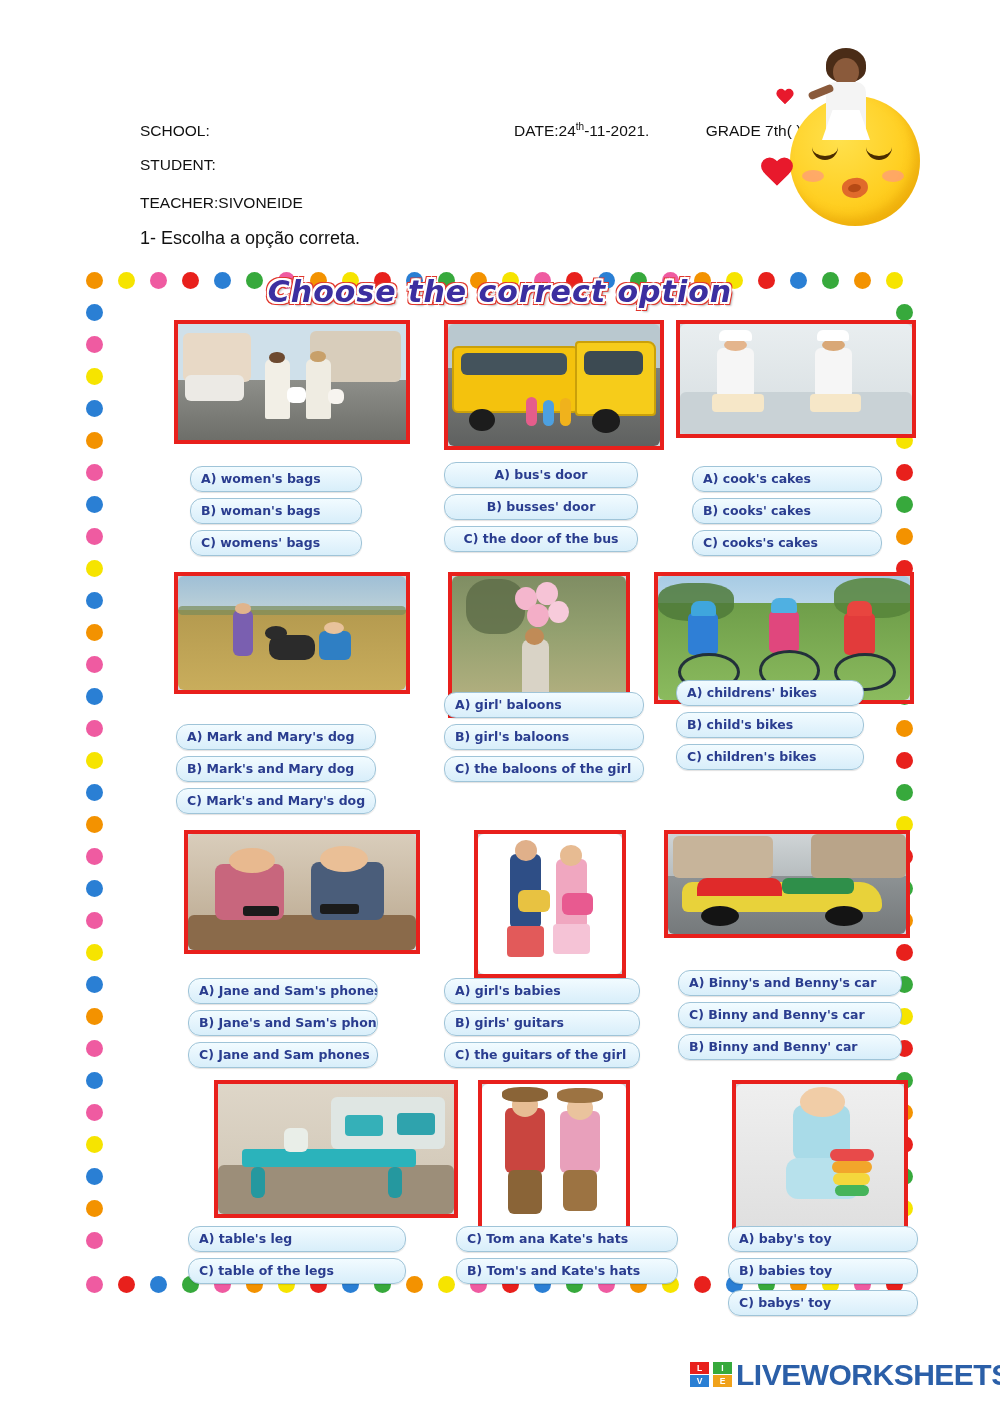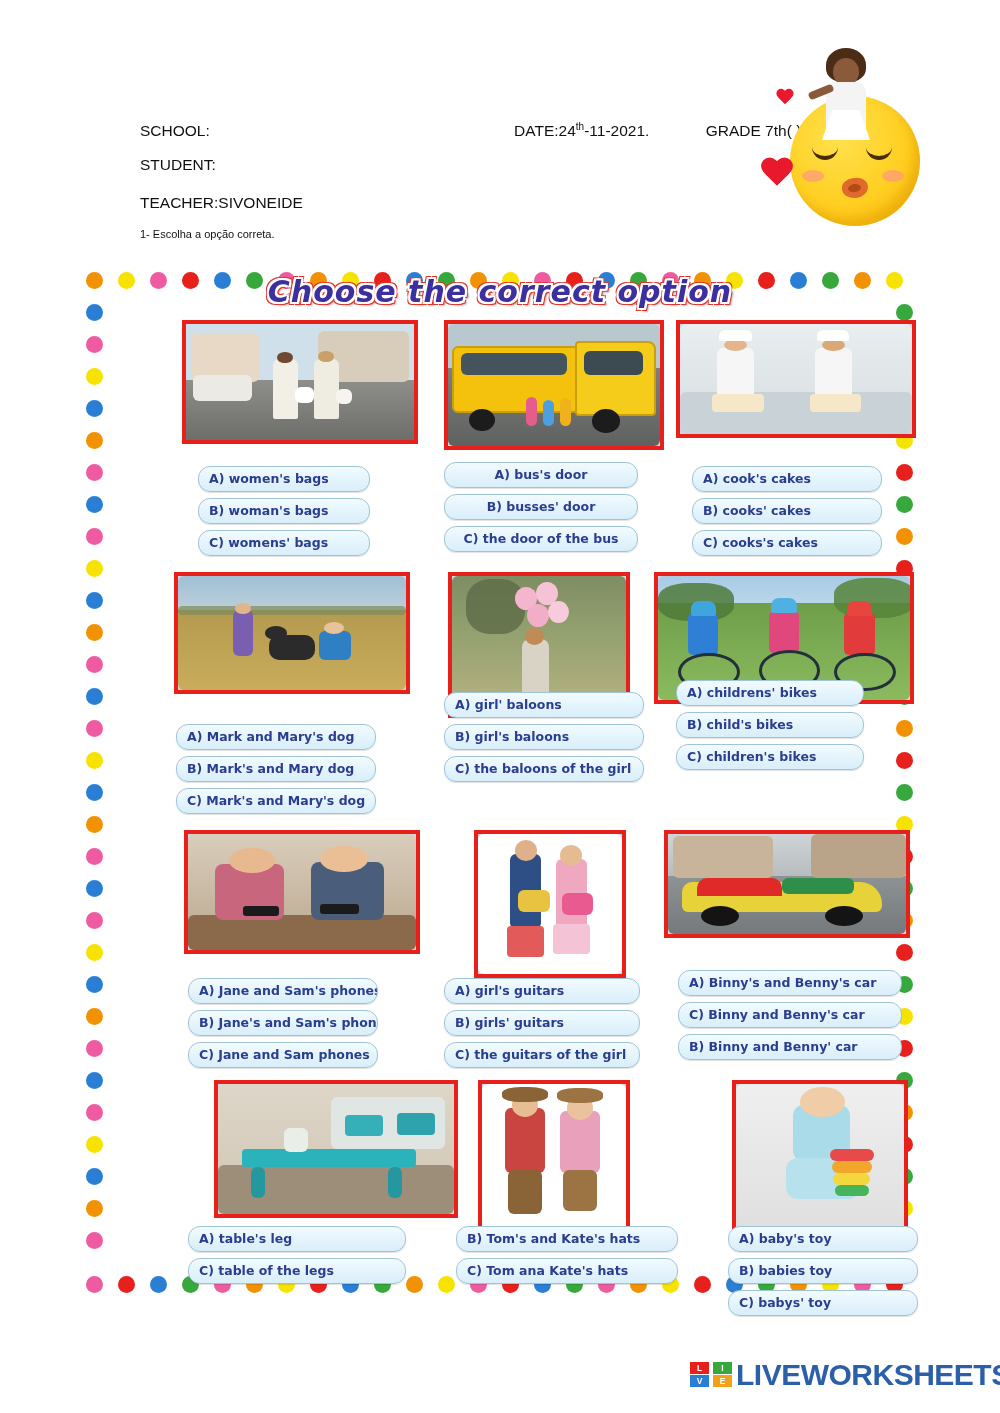--- a/index.html
+++ b/index.html
@@ -18,21 +18,21 @@
     font-size:15.5px;color:#111;
   }
   .hrow{height:38px;line-height:38px;white-space:nowrap;}
   .hrow .seg{display:inline-block;}
   .seg-date{margin-left:300px;}
   .seg-grade{margin-left:52px;}
   sup{font-size:10px;vertical-align:super;}
 
   .instruction{
     position:absolute;left:140px;top:228px;
-    font-size:11px;color:#111;
+    font-size:18px;color:#111;
   }
 
   
   .emoji-wrap{position:absolute;left:756px;top:48px;width:200px;height:185px;}
   .emoji-face{
     position:absolute;left:34px;top:48px;width:130px;height:130px;border-radius:50%;
     background:radial-gradient(circle at 38% 32%, #ffe14d 0%, #ffcf22 55%, #f7b500 100%);
     box-shadow:inset -6px -8px 10px rgba(214,140,0,.35);
   }
   .eye{position:absolute;width:26px;height:14px;border-bottom:4px solid #4a2c00;border-radius:0 0 16px 16px;}
@@ -286,21 +286,21 @@
         <div class="dot" style="left: 4px; top: 964px; background: rgb(239, 91, 161);"></div>
         <div class="dot" style="left: 814px; top: 964px; background: rgb(232, 32, 28);"></div>
       </div>
 
     <div class="title-band">
       <div class="wtitle">Choose the correct option</div>
     </div>
 
     <div class="grid" id="question-grid">
         <div class="qrow" style="height: 252px; top: 0px; position: absolute;">
-          <div class="cell" style="left: 8px; top: 0px; width: 748px; height: 281px;">
+          <div class="cell" style="left: 0px; top: 0px; width: 748px; height: 281px;">
             <div class="photo" style="position: absolute; left: 48px; top: 0px; width: 236px; height: 124px;">
               <div style="position: absolute; inset: 0px;">
                 <div class="fig" style="inset: 0px; background: linear-gradient(rgb(207, 224, 234) 0%, rgb(207, 224, 234) 48%, rgb(142, 143, 138) 48%, rgb(109, 110, 105) 100%); border-radius: 0px;"></div>
                 <div class="fig" style="left: 2%; top: 8%; width: 30%; height: 42%; background: rgb(232, 217, 198);"></div>
                 <div class="fig" style="left: 58%; top: 6%; width: 40%; height: 44%; background: rgb(216, 205, 187);"></div>
                 <div class="fig" style="left: 3%; top: 44%; width: 26%; height: 22%; background: rgb(236, 234, 229);"></div>
                 <div class="fig" style="left: 38%; top: 30%; width: 11%; height: 52%; background: rgb(242, 239, 230); border-radius: 6px 6px 2px 2px;"></div>
                 <div class="fig" style="left: 40%; top: 24%; width: 7%; height: 10%; background: rgb(109, 74, 48); border-radius: 50%;"></div>
                 <div class="fig" style="left: 56%; top: 30%; width: 11%; height: 52%; background: rgb(239, 236, 226); border-radius: 6px 6px 2px 2px;"></div>
                 <div class="fig" style="left: 58%; top: 23%; width: 7%; height: 10%; background: rgb(200, 160, 106); border-radius: 50%;"></div>
@@ -448,21 +448,21 @@
                 <div class="fig" style="left: 26%; top: 4%; width: 15%; height: 15%; background: rgb(224, 176, 138); border-radius: 50%;"></div>
                 <div class="fig" style="left: 20%; top: 66%; width: 26%; height: 22%; background: rgb(226, 90, 90); border-radius: 4px;"></div>
                 <div class="fig" style="left: 28%; top: 40%; width: 22%; height: 16%; background: rgb(232, 194, 65); border-radius: 6px;"></div>
                 <div class="fig" style="left: 54%; top: 18%; width: 22%; height: 50%; background: rgb(240, 167, 192); border-radius: 6px;"></div>
                 <div class="fig" style="left: 57%; top: 8%; width: 15%; height: 15%; background: rgb(231, 187, 146); border-radius: 50%;"></div>
                 <div class="fig" style="left: 52%; top: 64%; width: 26%; height: 22%; background: rgb(245, 195, 214); border-radius: 4px;"></div>
                 <div class="fig" style="left: 58%; top: 42%; width: 22%; height: 16%; background: rgb(232, 90, 144); border-radius: 6px;"></div>
               </div>
             </div>
             <div style="position: absolute; left: 318px; top: 148px; width: 196px;">
-              <div class="opt">A)  girl's guitars</div>
+              <div class="opt">A)  girl's babies</div>
               <div class="opt">B)  girls' guitars</div>
               <div class="opt">C)  the guitars of the girl</div>
             </div>
           </div>
           <div class="cell" style="left: 0px; top: 0px; width: 748px; height: 250px;">
             <div class="photo" style="position: absolute; left: 538px; top: 0px; width: 246px; height: 108px;">
               <div style="position: absolute; inset: 0px;">
                 <div class="fig" style="inset: 0px; background: linear-gradient(rgb(207, 212, 214) 0%, rgb(183, 189, 191) 42%, rgb(141, 146, 148) 42%, rgb(117, 121, 123) 100%);"></div>
                 <div class="fig" style="left: 2%; top: 2%; width: 42%; height: 42%; background: rgb(199, 180, 154);"></div>
                 <div class="fig" style="left: 60%; top: 0px; width: 40%; height: 44%; background: rgb(185, 164, 137);"></div>
@@ -508,22 +508,22 @@
                 <div class="fig" style="left: 21%; top: 6%; width: 18%; height: 16%; background: rgb(231, 189, 148); border-radius: 50%;"></div>
                 <div class="fig" style="left: 14%; top: 2%; width: 32%; height: 10%; background: rgb(138, 100, 55); border-radius: 40%;"></div>
                 <div class="fig" style="left: 18%; top: 58%; width: 24%; height: 30%; background: rgb(138, 100, 55);"></div>
                 <div class="fig" style="left: 54%; top: 18%; width: 28%; height: 42%; background: rgb(232, 160, 187); border-radius: 6px;"></div>
                 <div class="fig" style="left: 59%; top: 8%; width: 18%; height: 16%; background: rgb(234, 195, 157); border-radius: 50%;"></div>
                 <div class="fig" style="left: 52%; top: 3%; width: 32%; height: 10%; background: rgb(156, 115, 66); border-radius: 40%;"></div>
                 <div class="fig" style="left: 56%; top: 58%; width: 24%; height: 28%; background: rgb(156, 115, 66);"></div>
               </div>
             </div>
             <div style="position: absolute; left: 330px; top: 146px; width: 222px;">
+              <div class="opt">C)  Tom ana Kate's hats</div>
               <div class="opt">B)  Tom's and Kate's hats</div>
-              <div class="opt">C)  Tom ana Kate's hats</div>
             </div>
           </div>
           <div class="cell" style="left: 12px; top: 0px; width: 748px; height: 248px;">
             <div class="photo" style="position: absolute; left: 594px; top: 0px; width: 176px; height: 156px;">
               <div style="position: absolute; inset: 0px;">
                 <div class="fig" style="inset: 0px; background: linear-gradient(rgb(239, 239, 239), rgb(223, 223, 223));"></div>
                 <div class="fig" style="left: 34%; top: 14%; width: 34%; height: 38%; background: rgb(169, 219, 232); border-radius: 10px;"></div>
                 <div class="fig" style="left: 38%; top: 2%; width: 27%; height: 20%; background: rgb(241, 205, 167); border-radius: 50%;"></div>
                 <div class="fig" style="left: 30%; top: 50%; width: 44%; height: 28%; background: rgb(183, 225, 236); border-radius: 12px;"></div>
                 <div class="fig" style="left: 56%; top: 44%; width: 26%; height: 8%; background: rgb(232, 74, 74); border-radius: 6px;"></div>

